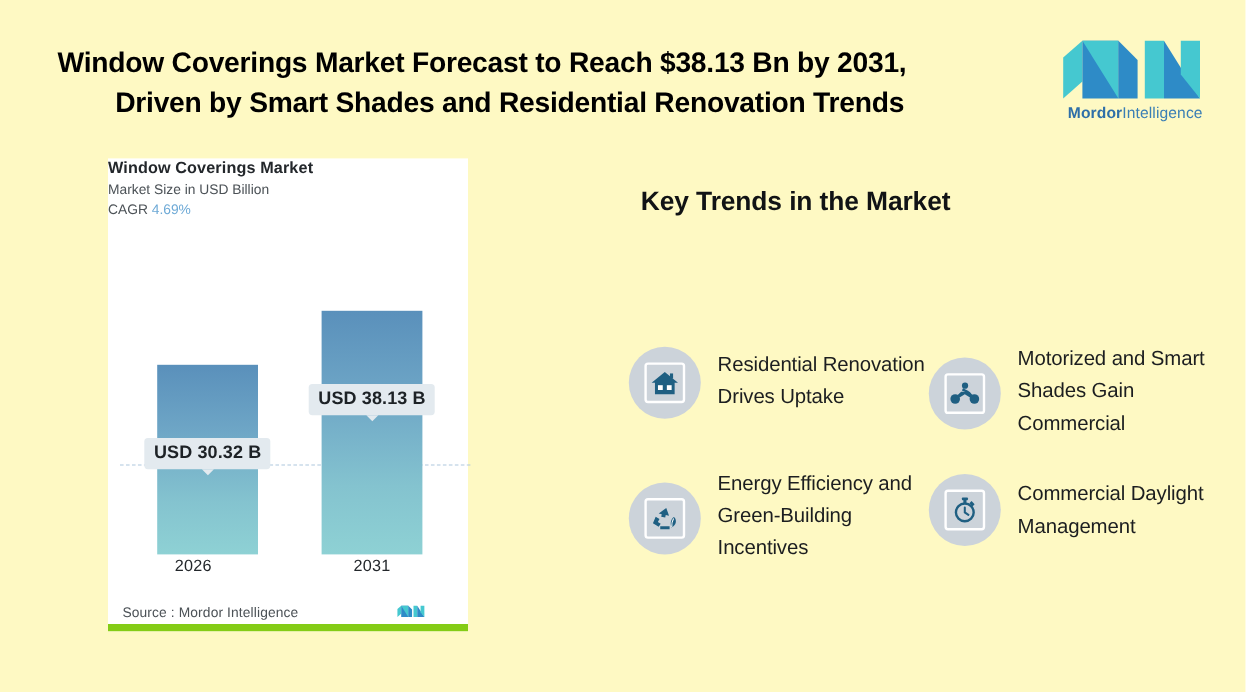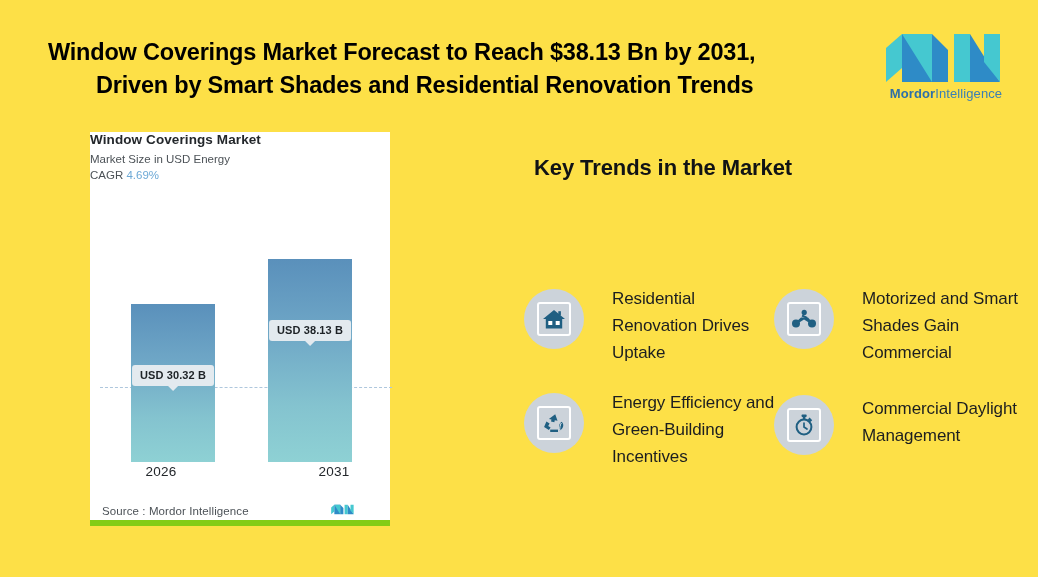--- a/index.html
+++ b/index.html
@@ -2,21 +2,21 @@
 <html><head>
 <meta charset="utf-8">
 <style>
   * { margin:0; padding:0; box-sizing:border-box; }
   html, body {
     width:1038px; height:577px;
     background:#ffffff;
     font-family:"Liberation Sans", sans-serif;
     overflow:hidden;
   }
-  .page { position:relative; width:1038px; height:577px; background:#fde047; }
+  .page { position:relative; width:1038px; height:577px; background:#fef9c3; }
 
   
   .header { position:absolute; left:0; top:0; width:1038px; height:120px; }
   .headline {
     position:absolute; left:48px; top:36px; width:790px;
     font-size:23.5px; font-weight:700; color:#000000;
     line-height:33px; letter-spacing:-0.2px;
   }
   .headline .l2 { display:block;margin-left:48px; }
 
@@ -50,53 +50,53 @@
   .bar {
     position:absolute; bottom:0; width:84px;
     background:linear-gradient(180deg,#5a90bb 0%, #6ea6c6 35%, #84c3cf 72%, #8ed1d4 100%);
   }
   .bar.b2026 { left:41px;  height:158px; }
   .bar.b2031 { left:178px; height:203px; }
 
   .vlabel {
     position:absolute; transform:translateX(-50%);
     background:#e3eaef; color:#1d2226;
-    font-size:11px; font-weight:600; letter-spacing:.1px;
+    font-size:15px; font-weight:600; letter-spacing:.1px;
     padding:4px 8px 5px; border-radius:3px; white-space:nowrap;
   }
   .vlabel:after {
     content:""; position:absolute; left:50%; bottom:-5px; margin-left:-5px;
     border-left:5px solid transparent; border-right:5px solid transparent;
     border-top:5px solid #e3eaef;
   }
   .vlabel.v2026 { left:83px;  top:143px; }
   .vlabel.v2031 { left:220px; top:98px;  }
 
   .xlabels { position:absolute; left:0; top:332px; width:300px; height:24px; }
   .xlab {
     position:absolute; transform:translateX(-50%);
     font-size:13.5px; color:#23272b; letter-spacing:.2px;
   }
   .xlab.x1 { left:71px;  }
-  .xlab.x2 { left:220px;margin-left:24px; }
+  .xlab.x2 { left:220px; }
 
   .source {
     position:absolute; left:12px; top:368px; width:288px; height:22px;
     display:flex; align-items:center;
   }
   .source-text { font-size:11.5px; color:#4c5257; letter-spacing:.1px; }
   .source-logo { position:absolute; left:228px; top:1px; width:26px; height:17px; }
 
   
   .trends-title {
     position:absolute; left:534px; top:155px;
     font-size:22px; font-weight:700; color:#111315; letter-spacing:-0.1px;
   }
   .trends-grid { position:absolute; left:524px; top:285px; width:500px; height:230px; }
-  .trend { position:absolute; width:250px; display:flex; align-items:flex-start;gap:14px; }
+  .trend { position:absolute; width:250px; display:flex; align-items:center; }
   .trend.t0 { left:0px;   top:0px;   }
   .trend.t1 { left:250px; top:0px;   }
   .trend.t2 { left:0px;   top:104px; }
   .trend.t3 { left:250px; top:110px; }
 
   .t-icon {
     flex:0 0 auto; width:60px; height:60px; border-radius:50%;
     background:#ccd3da; position:relative; margin-top:4px;
   }
   .t-icon .frame {
@@ -133,21 +133,21 @@
         <polygon points="120,4 120,52 104,32 104,4" fill="#45c8d0"></polygon>
       </svg>
       <div class="brand-text">
         <span class="b1">Mordor</span><span class="b2">Intelligence</span>
       </div>
     </div>
   </div>
 
   <div class="chart-card">
     <div class="chart-title">Window Coverings Market</div>
-    <div class="chart-sub">Market Size in USD Energy</div>
+    <div class="chart-sub">Market Size in USD Billion</div>
     <div class="chart-cagr">
       <span>CAGR</span>
       <span class="val">4.69%</span>
     </div>
 
     <div class="plot">
       <div class="dashline"></div>
       <div class="bar b2026"></div>
       <div class="bar b2031"></div>
       <div class="vlabel v2026">USD 30.32 B</div>

